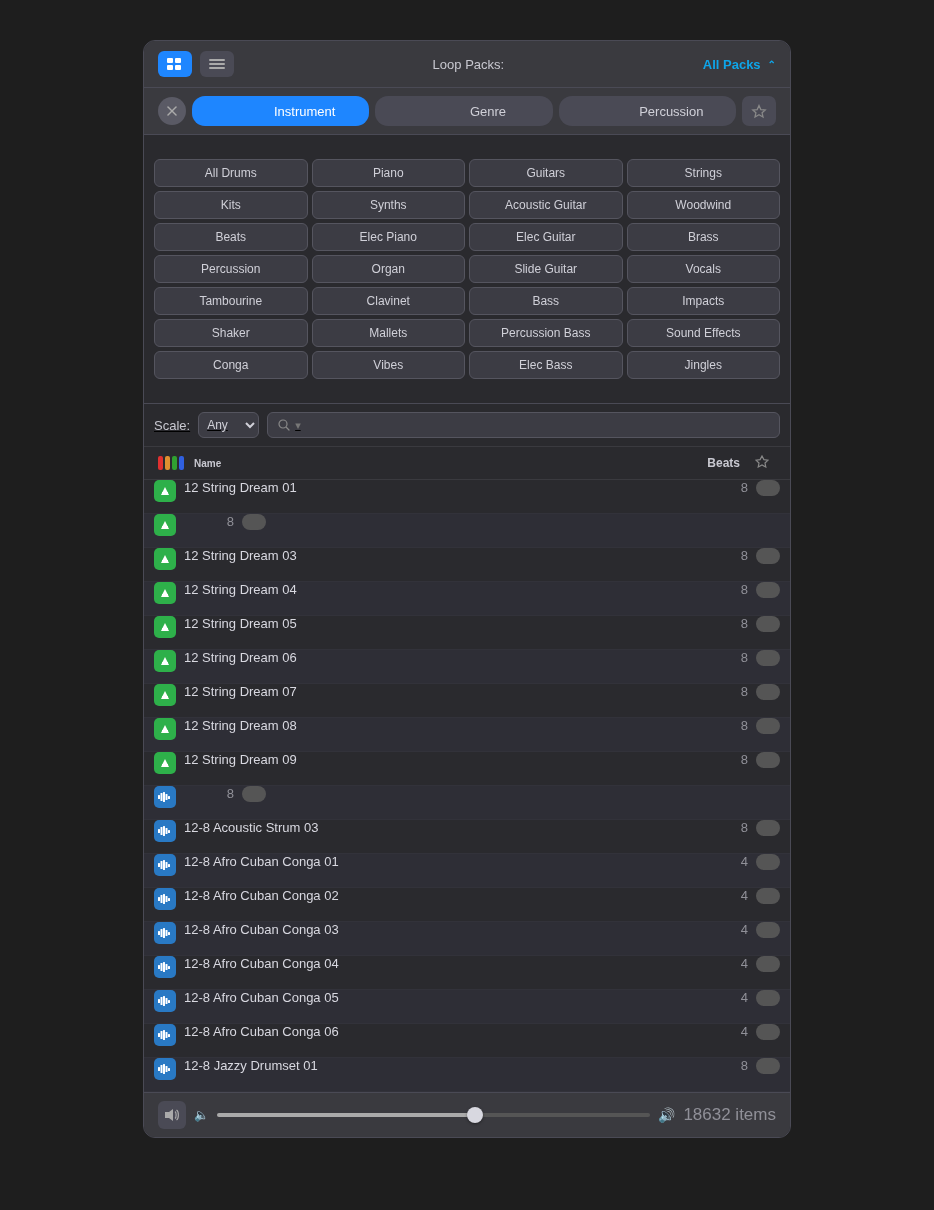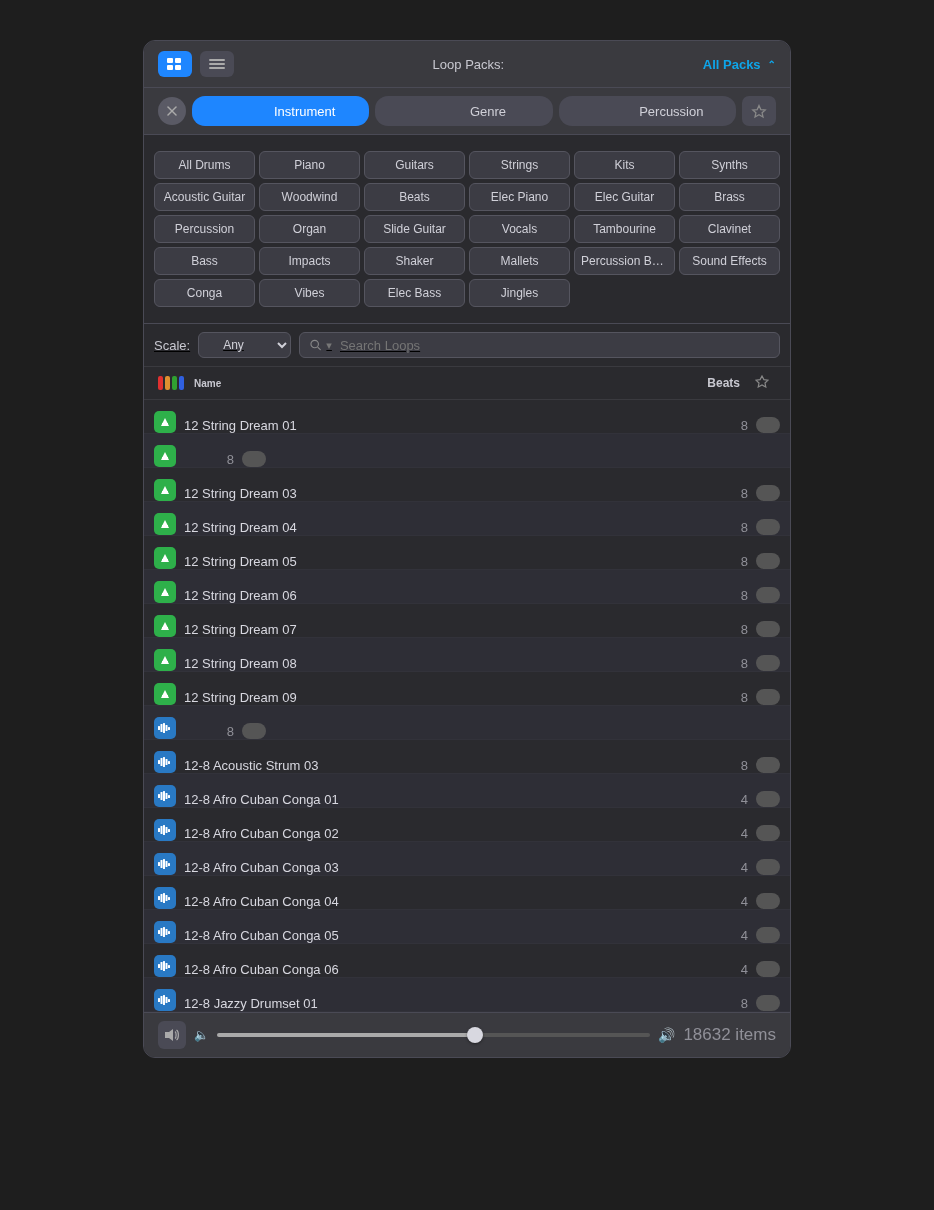--- a/index.html
+++ b/index.html
@@ -121,23 +121,23 @@
       cursor: pointer;
       display: flex;
       align-items: center;
       justify-content: center;
       color: #888;
       font-size: 16px;
     }
     
     .instrument-grid {
       background: #2a2a2e;
-      padding: 16px 10px;
+      padding: 24px 10px;
       display: grid;
-      grid-template-columns: repeat(6, 1fr);
+      grid-template-columns: repeat(4, 1fr);
       gap: 4px;
       border-bottom: 1px solid #4a4a55;
     }
     .inst-btn {
       background: #3c3c44;
       border: 1px solid #55555f;
       border-radius: 6px;
       color: #d0d0d8;
       font-size: 12px;
       height: 28px;
@@ -161,21 +161,21 @@
       color: #c8c8d0;
       font-size: 13px;
       white-space: nowrap;
     }
     .scale-select {
       background: #3c3c44;
       border: 1px solid #55555f;
       border-radius: 6px;
       color: #d0d0d8;
       font-size: 12px;
-      padding: 3px 20px;
+      padding: 3px 4px;
       cursor: pointer;
       height: 26px;
     }
     .search-box {
       flex: 1;
       background: #3c3c44;
       border: 1px solid #55555f;
       border-radius: 6px;
       color: #888;
       font-size: 13px;
@@ -234,21 +234,21 @@
       font-size: 14px;
     }
     
     .loop-list {
       flex: 1;
       overflow-y: auto;
       background: #2a2a2e;
     }
     .loop-row {
       display: flex;
-      align-items: flex-end;
+      align-items: flex-start;
       padding: 0 10px;
       height: 34px;
       border-bottom: 1px solid #32323a;
       cursor: pointer;
       gap: 8px;
     }
     .loop-row:nth-child(even) {
       background: #2e2e36;
     }
     .loop-icon {
@@ -416,21 +416,20 @@
       <option>Any</option>
       <option>Major</option>
       <option>Minor</option>
     </select>
     <div class="search-box">
       <svg width="12" height="12" viewBox="0 0 12 12" fill="none">
         <circle cx="5" cy="5" r="4" stroke="#888" stroke-width="1.2"></circle>
         <line x1="8.5" y1="8.5" x2="11" y2="11" stroke="#888" stroke-width="1.2" stroke-linecap="round"></line>
       </svg>
       <span style="color:#777; font-size:11px; margin-right:3px;">▾</span>
-      <input type="text" placeholder="Search Loops" style="">
     </div>
   </div>
 
   <div class="table-header">
     <div class="col-icon-header">
       <div class="stripe" style="background:#e03030;"></div>
       <div class="stripe" style="background:#e09030;"></div>
       <div class="stripe" style="background:#30a030;"></div>
       <div class="stripe" style="background:#3060e0;"></div>
     </div>

